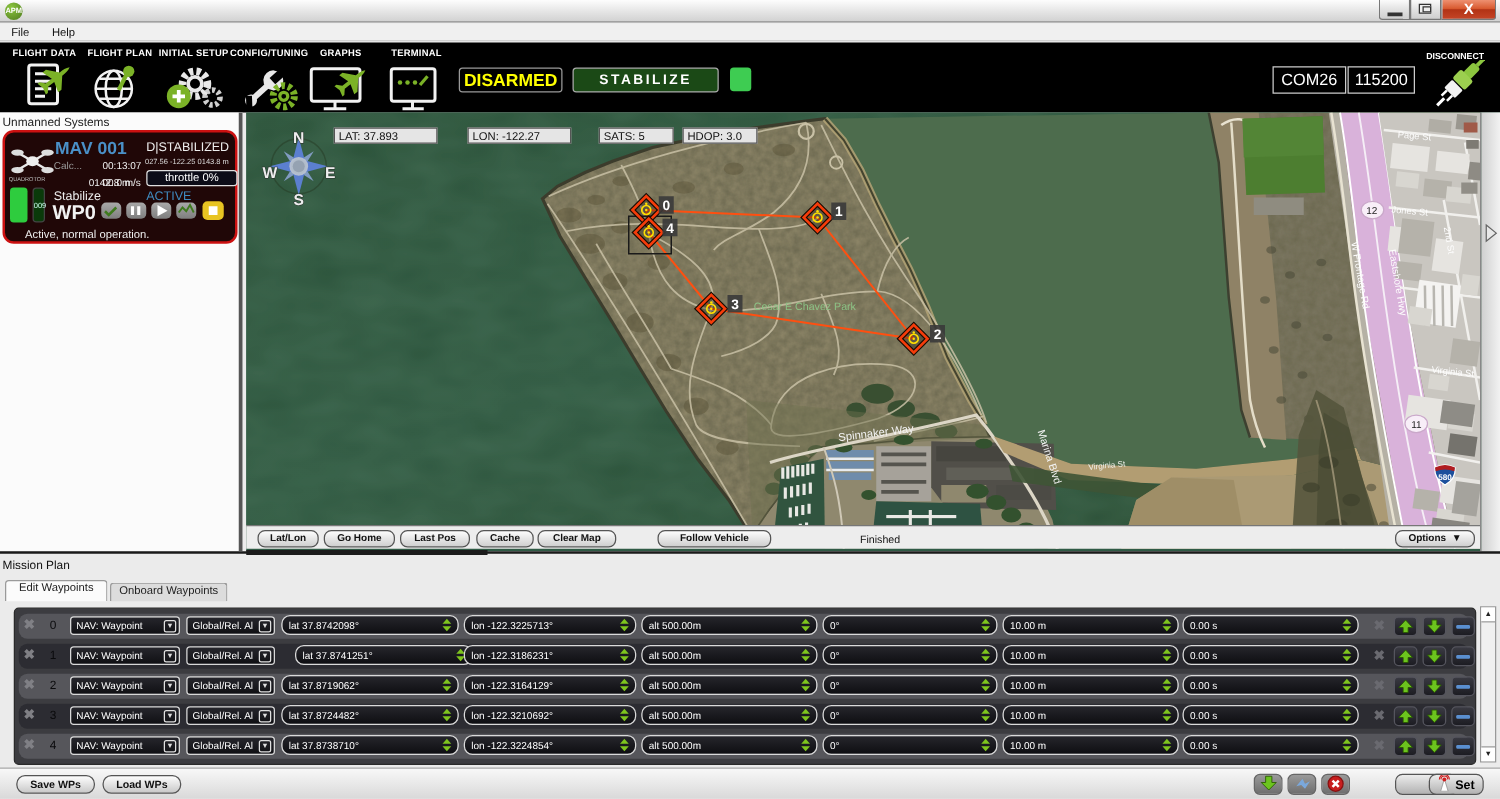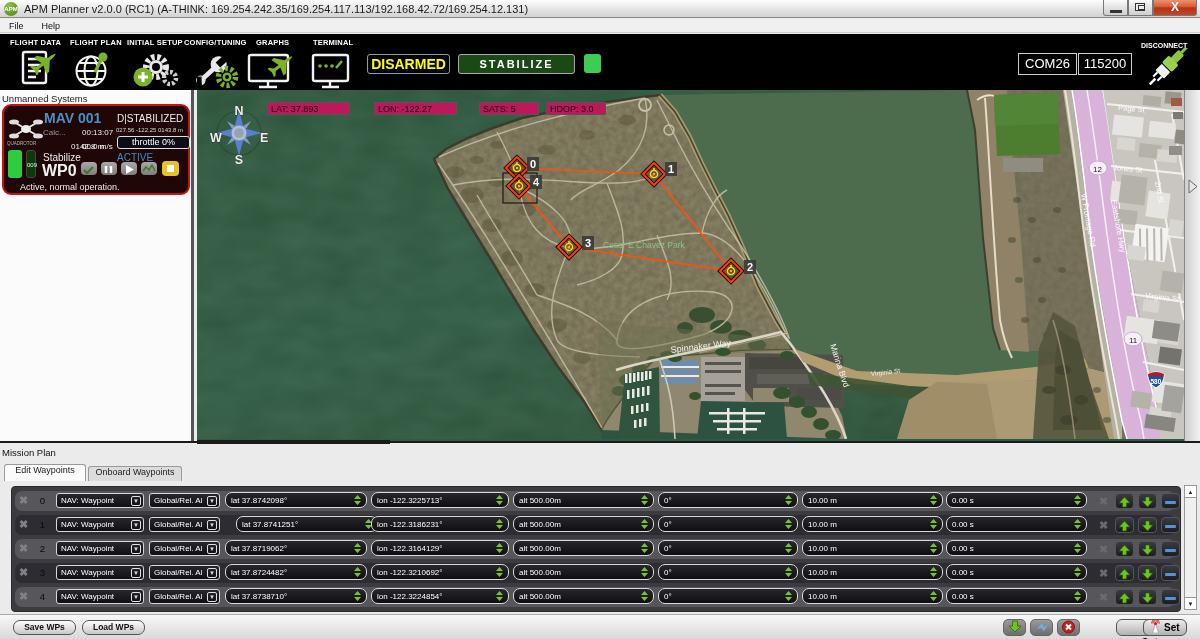--- a/index.html
+++ b/index.html
@@ -22,28 +22,27 @@
 .stabilize{left:458px;width:117px;height:20px;background:#1b4916;color:#fff;font-weight:bold;font-size:11px;letter-spacing:2px;line-height:18px;border-color:#aaa;}
 .greensq{position:absolute;left:584px;top:20px;width:17px;height:19px;background:#3ecc52;border-radius:3px;}
 .combox{position:absolute;top:19px;height:22px;border:1px solid #ccc;background:#000;color:#fff;font-size:13px;text-align:center;line-height:20px;}
 .disco{position:absolute;left:1141px;top:8px;color:#fff;font-size:7px;font-weight:bold;}
 .main{position:absolute;left:0;top:90px;width:1200px;height:351px;}
 .sidebar{position:absolute;left:0;top:0;width:194px;height:351px;background:#fbfbfb;border-right:3px solid #555;}
 .us-label{position:absolute;left:2px;top:3px;font-size:9.5px;color:#222;}
 .mav{position:absolute;left:2px;top:14px;width:188px;height:91px;background:#200707;border:2px solid #cc1111;border-radius:9px;color:#fff;}
 .maparea{position:absolute;left:197px;top:0;width:1003px;height:351px;background:#2f5a45;}
 .mapstrip{position:absolute;left:987px;top:0;width:16px;height:351px;background:linear-gradient(90deg,#cfcfcf,#f2f2f2);border-left:1px solid #888;}
-.ovbox{position:absolute;height:13px;background:#be185d;border:1px solid #555;font-size:9px;color:#111;padding:1px 0 0 3px;}
+.ovbox{position:absolute;height:13px;background:#e5e5e5;border:1px solid #555;font-size:9px;color:#111;padding:1px 0 0 3px;}
 .mapbar{position:absolute;left:0;top:330px;width:987px;height:19px;background:#ededed;border-top:1px solid #777;}
 .mbtn{position:absolute;top:3px;height:14px;border:1px solid #555;border-radius:6px;background:linear-gradient(#fdfdfd,#cfcfcf);font-size:8px;font-weight:bold;color:#111;text-align:center;}
 </style></head>
 <body>
 <div class="titlebar">
  <div class="title-ico">APM</div>
- <div class="title-txt">APM Planner v2.0.0 (RC1) (A-THINK: 169.254.242.35/169.254.117.113/192.168.42.72/169.254.12.131)</div>
  <div class="winbtn btn-min">
       <div class="minglyph"></div>
     </div>
  <div class="winbtn btn-max">
       <div class="maxglyph"></div>
       <div class="maxglyph2"></div>
     </div>
  <div class="winbtn btn-close">X</div>
 </div>
 <div class="menubar"><span>File</span><span>Help</span></div>
@@ -517,20 +516,30 @@
             <text x="-4.2" y="31">S</text>
             <text x="-29" y="9">W</text>
             <text x="21" y="9">E</text>
   </g>
  </g>
 </svg>
 <div class="ovbox" style="left:70px;top:12px;width:83px;">LAT: 37.893</div>
 <div class="ovbox" style="left:177px;top:12px;width:83px;">LON: -122.27</div>
 <div class="ovbox" style="left:282px;top:12px;width:60px;">SATS: 5</div>
 <div class="ovbox" style="left:349px;top:12px;width:60px;">HDOP: 3.0</div>
+<div class="mapbar">
+ <div class="mbtn" style="left:9px;width:49px;line-height:12px;">Lat/Lon</div>
+ <div class="mbtn" style="left:62px;width:57px;line-height:12px;">Go Home</div>
+ <div class="mbtn" style="left:123px;width:56px;line-height:12px;">Last Pos</div>
+ <div class="mbtn" style="left:184px;width:46px;line-height:12px;">Cache</div>
+ <div class="mbtn" style="left:233px;width:63px;line-height:12px;">Clear Map</div>
+ <div class="mbtn" style="left:329px;width:91px;line-height:12px;">Follow Vehicle</div>
+ <div style="position:absolute;left:491px;top:5px;font-size:8.5px;color:#111;">Finished</div>
+ <div class="mbtn" style="left:919px;width:64px;line-height:12px;">Options&nbsp;&nbsp;▼</div>
+</div>
 <div style="position:absolute;left:0px;top:350px;width:193px;height:4px;background:#1b1b1b;z-index:5"></div>
 <div class="mapstrip"><svg width="16" height="351">
           <path d="M4,90 l8,6.5 -8,6.5z" fill="#e8e8e8" stroke="#666"></path>
         </svg></div>
 </div>
 </div>
 <style>
 .mission{position:absolute;left:0;top:441px;width:1200px;height:258px;background:#ebebeb;border-top:2px solid #1a1a1a;}
 .mp-label{position:absolute;left:2px;top:4px;font-size:9.5px;color:#111;}
 .tab{position:absolute;top:21px;height:17px;font-size:9px;color:#222;text-align:center;border:1px solid #9a9a9a;border-bottom:none;border-radius:3px 3px 0 0;}

